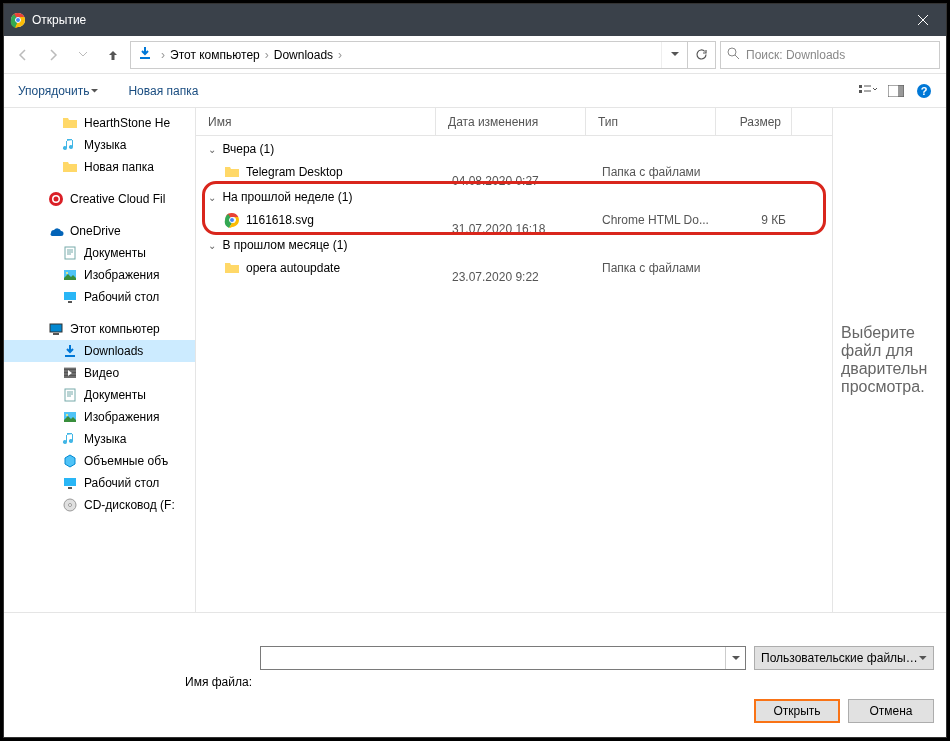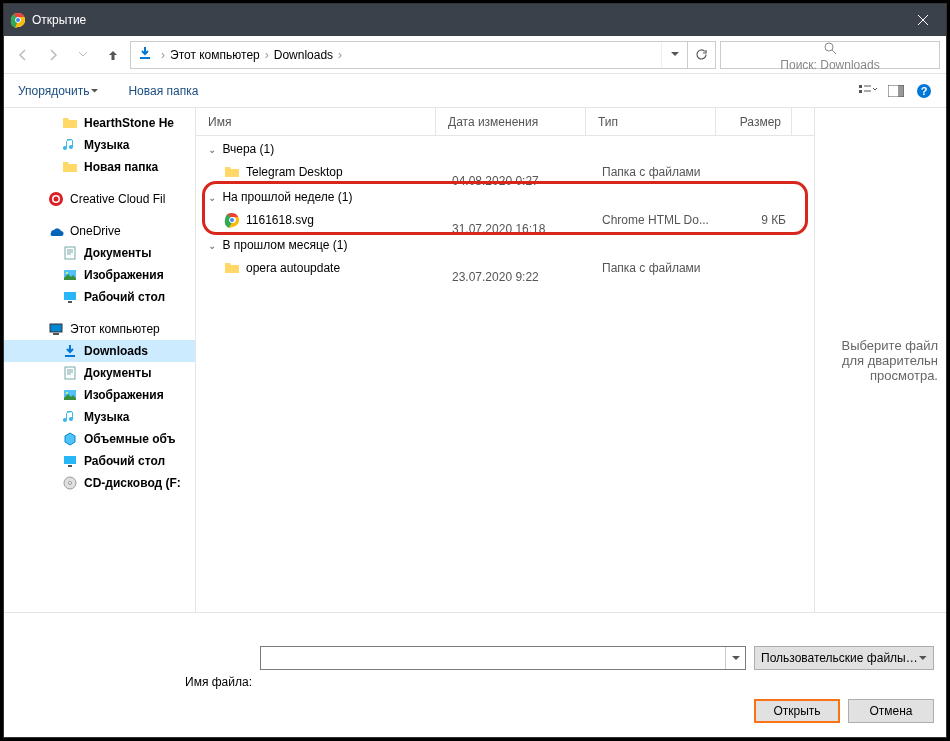--- a/index.html
+++ b/index.html
@@ -12,33 +12,33 @@
 .navrow { height: 38px; display: flex; align-items: center; padding: 4px 6px; gap: 4px; border-bottom: 1px solid #e5e5e5; }
 .navbtn { width: 26px; height: 26px; display: flex; align-items: center; justify-content: center; color: #999; border-radius: 2px; }
 .navbtn.enabled { color: #333; cursor: pointer; }
 .addrbar { flex: 1; height: 28px; border: 1px solid #ccc; display: flex; align-items: center; font-size: 12px; }
 .addrbar .dlico { margin: 0 6px; }
 .addrbar .crumb { padding: 0 3px; cursor: pointer; }
 .addrbar .sep { color: #999; padding: 0 2px; }
 .addrbar .spacer { flex: 1; }
 .addrbar .dd { width: 26px; height: 100%; display: flex; align-items: center; justify-content: center; border-left: 1px solid #eee; cursor: pointer; }
 .addrbar .ref { width: 28px; height: 100%; display: flex; align-items: center; justify-content: center; border-left: 1px solid #ccc; cursor: pointer; }
-.searchbox { width: 220px; height: 28px; border: 1px solid #ccc; display: flex; align-items: center; font-size: 12px; color: #888; flex-direction: column; }
+.searchbox { width: 220px; height: 28px; border: 1px solid #ccc; display: flex; align-items: center; font-size: 12px; color: #888; }
 .searchbox .sico { margin: 0 6px; }
 .toolbar { height: 34px; display: flex; align-items: center; border-bottom: 1px solid #e5e5e5; font-size: 12px; padding: 0 8px; }
 .toolbar .tbtn { padding: 4px 6px; cursor: pointer; color: #1a4d80; display: flex; align-items: center; gap: 2px; }
 .toolbar .tspacer { flex: 1; }
 .toolbar .ticon { width: 28px; height: 24px; display: flex; align-items: center; justify-content: center; cursor: pointer; border: 1px solid transparent; }
 .body { flex: 1; display: flex; min-height: 0; }
 .tree { width: 192px; border-right: 1px solid #e5e5e5; overflow-y: auto; font-size: 12px; padding-top: 4px; position: relative; }
 .tree::-webkit-scrollbar { width: 16px; }
 .tree::-webkit-scrollbar-thumb { background: #ccc; }
 .tree::-webkit-scrollbar-track { background: #f0f0f0; }
 .titem { height: 22px; display: flex; align-items: center; padding-left: 44px; gap: 6px; cursor: pointer; white-space: nowrap; overflow: hidden; }
-.titem.l2 { padding-left: 58px; font-weight: bold; }
+.titem.l2 { padding-left: 58px; }
 .titem.sel { background: #ccebff; }
 .titem .tico { width: 16px; height: 16px; flex-shrink: 0; display: flex; align-items: center; justify-content: center; }
 .tgap { height: 10px; }
 .main { flex: 1; display: flex; min-height: 0; }
 .files { flex: 1; overflow-y: auto; font-size: 12px; }
 .fhdr { height: 28px; display: flex; align-items: center; border-bottom: 1px solid #e5e5e5; color: #555; position: sticky; top: 0; background: #fff; }
 .fhdr > div { padding-left: 12px; border-right: 1px solid #e5e5e5; height: 100%; display: flex; align-items: center; }
 .col-name { width: 240px; }
 .col-date { width: 150px; }
 .col-type { width: 130px; }
@@ -46,21 +46,21 @@
 .fgroup { padding: 6px 12px 4px 12px; display: flex; align-items: center; gap: 6px; cursor: pointer; }
 .fgroup .chev { color: #666; font-size: 10px; }
 .fitem { height: 24px; display: flex; align-items: center; cursor: pointer; padding-left: 0; }
 .fitem .fico { width: 16px; height: 16px; margin: 0 6px 0 28px; flex-shrink: 0; }
 .fitem .fname { width: 194px; overflow: hidden; text-overflow: ellipsis; white-space: nowrap; }
 .fitem .fdate { width: 150px; color: #555; padding-left: 12px; margin-top: 17px; }
 .fitem .ftype { width: 130px; color: #555; padding-left: 12px; overflow: hidden; text-overflow: ellipsis; white-space: nowrap; }
 .fitem .fsize { width: 76px; color: #555; text-align: right; padding-right: 10px; }
 .highlight-box { position: relative; }
 .highlight-box::before { content: ""; position: absolute; left: 6px; right: 6px; top: -3px; bottom: -3px; border: 3px solid #d9261c; border-radius: 14px; pointer-events: none; }
-.preview { width: 132px; border-left: 1px solid #e5e5e5; display: flex; align-items: center; justify-content: center; font-size: 13px; color: #666; text-align: right; padding: 8px; }
+.preview { width: 114px; border-left: 1px solid #e5e5e5; display: flex; align-items: center; justify-content: center; font-size: 16px; color: #666; text-align: left; padding: 8px; }
 .footer { border-top: 1px solid #e5e5e5; padding: 14px 12px 14px 12px; font-size: 12px; }
 .frow { display: flex; align-items: center; gap: 8px; margin-bottom: 10px; }
 .flabel { width: 236px; text-align: right; margin-top: 48px; }
 .fname-input { flex: 1; height: 24px; border: 1px solid #7a7a7a; display: flex; align-items: center; }
 .fname-input input { flex: 1; border: none; outline: none; padding: 0 6px; font-size: 12px; }
 .fname-input .dd2 { width: 20px; height: 100%; border-left: 1px solid #ccc; display: flex; align-items: center; justify-content: center; cursor: pointer; }
 .filter { width: 180px; height: 24px; border: 1px solid #adadad; display: flex; align-items: center; padding: 0 6px; justify-content: space-between; cursor: pointer; background: #e1e1e1; }
 .filter span { overflow: hidden; text-overflow: ellipsis; white-space: nowrap; }
 .btnrow { display: flex; justify-content: flex-end; gap: 8px; }
 .btn { min-width: 86px; height: 24px; border: 1px solid #adadad; background: #e1e1e1; display: flex; align-items: center; justify-content: center; cursor: pointer; font-size: 12px; }
@@ -264,20 +264,30 @@
             <svg width="16" height="16" viewBox="0 0 16 16">
               <path d="M8 2v7M5 6l3 3 3-3" stroke="#0078d7" stroke-width="2" fill="none"></path>
               <path d="M3 12h10v2H3z" fill="#0078d7"></path>
             </svg>
           </span>
           <span>Downloads</span>
         </div>
         <div class="titem l2">
           <span class="tico">
             <svg width="16" height="16" viewBox="0 0 16 16">
+              <rect x="2" y="3" width="12" height="10" fill="#555"></rect>
+              <path d="M2 3h12M2 6h12M2 9h12M2 12h12" stroke="#888"></path>
+              <path d="M6 5l4 3-4 3z" fill="#fff"></path>
+            </svg>
+          </span>
+          <span>Видео</span>
+        </div>
+        <div class="titem l2">
+          <span class="tico">
+            <svg width="16" height="16" viewBox="0 0 16 16">
               <rect x="3" y="2" width="10" height="12" fill="#fff" stroke="#7aa"></rect>
               <path d="M5 5h6M5 7h6M5 9h4" stroke="#7aa"></path>
             </svg>
           </span>
           <span>Документы</span>
         </div>
         <div class="titem l2">
           <span class="tico">
             <svg width="16" height="16" viewBox="0 0 16 16">
               <rect x="2" y="3" width="12" height="10" fill="#4fc3f7"></rect>

